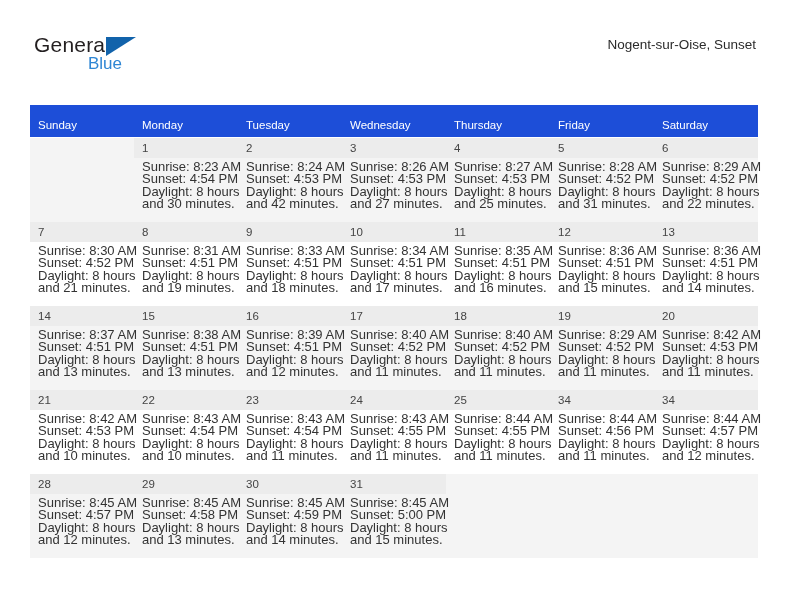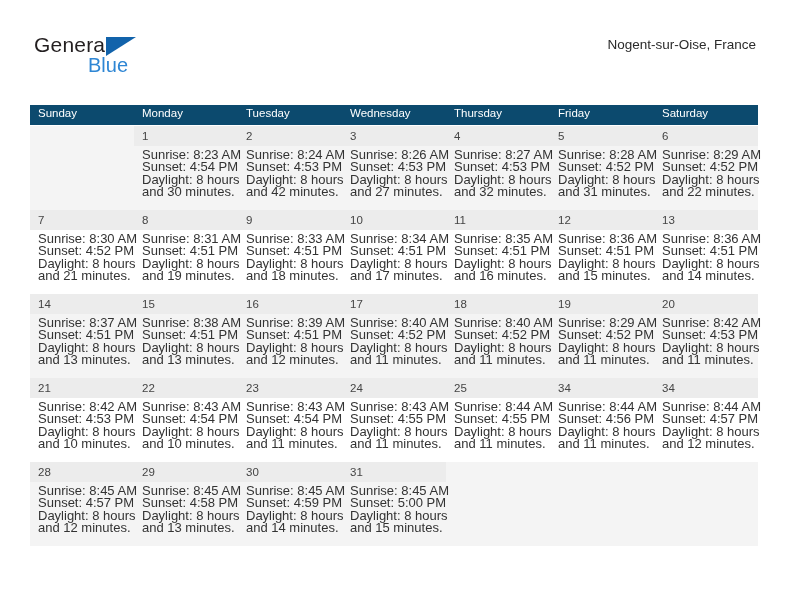--- a/index.html
+++ b/index.html
@@ -52,21 +52,21 @@
     top: 4px;
     width: 0;
     height: 0;
     border-left: 30px solid #1263ab;
     border-bottom: 19px solid transparent;
   }
   .brand-blue {
     position: absolute;
     left: 54px;
     top: 21px;
-    font-size: 20px;
+    font-size: 17px;
     color: #2e86d4;
     font-family: "Liberation Sans", sans-serif;
   }
 
   .title-block {
     position: absolute;
     right: 36px;
     top: 30px;
     text-align: right;
   }
@@ -88,26 +88,26 @@
   
   .calendar {
     position: absolute;
     left: 30px;
     top: 105px;
     width: 728px;
     border-collapse: collapse;
     table-layout: fixed;
   }
   .calendar th {
-    background: #0c4a6e;
+    background: #1d4ed8;
     color: #ffffff;
     font-size: 11.5px;
     font-weight: normal;
     text-align: left;
-    padding: 0 0 5px 8px;
+    padding: 12px 0 5px 8px;
     height: 15px;
     border: none;
   }
   .calendar td {
     vertical-align: top;
     width: 104px;
     height: 84px;
     padding: 0;
     border: none;
     background: #ffffff;
@@ -154,21 +154,21 @@
 
   <div class="header">
 
     <div class="brand">
       <span class="brand-general">General</span>
       <span class="brand-triangle"></span>
       <span class="brand-blue">Blue</span>
     </div>
 
     <div class="title-block">
-      <div class="location">Nogent-sur-Oise, France</div>
+      <div class="location">Nogent-sur-Oise, Sunset</div>
     </div>
 
   </div>
 
   <table class="calendar">
     <thead>
       <tr>
         <th>Sunday</th>
         <th>Monday</th>
         <th>Tuesday</th>
@@ -216,21 +216,21 @@
               </div>
             </div>
           </td>
           <td>
             <div class="cell-inner">
               <div class="daynum filled">4</div>
               <div class="details">
                 <div>Sunrise: 8:27 AM</div>
                 <div>Sunset: 4:53 PM</div>
                 <div>Daylight: 8 hours</div>
-                <div>and 32 minutes.</div>
+                <div>and 25 minutes.</div>
               </div>
             </div>
           </td>
           <td>
             <div class="cell-inner">
               <div class="daynum filled">5</div>
               <div class="details">
                 <div>Sunrise: 8:28 AM</div>
                 <div>Sunset: 4:52 PM</div>
                 <div>Daylight: 8 hours</div>

